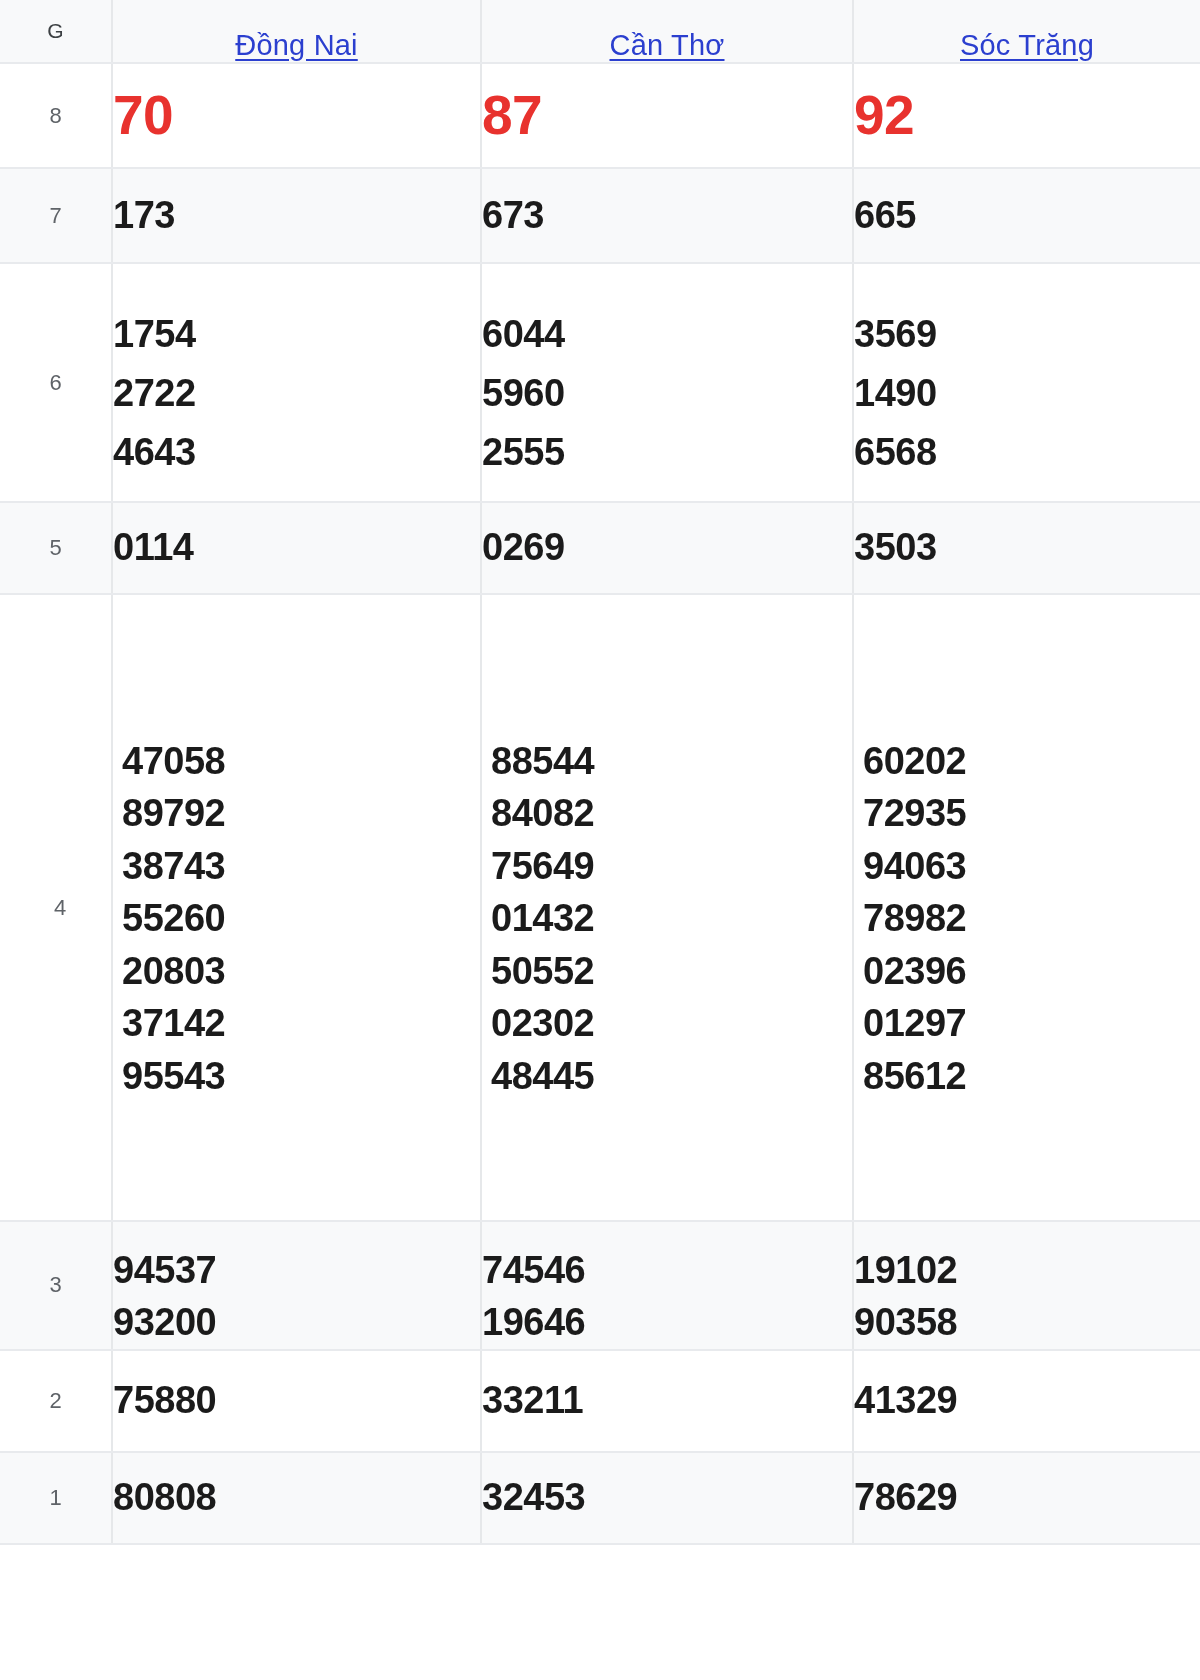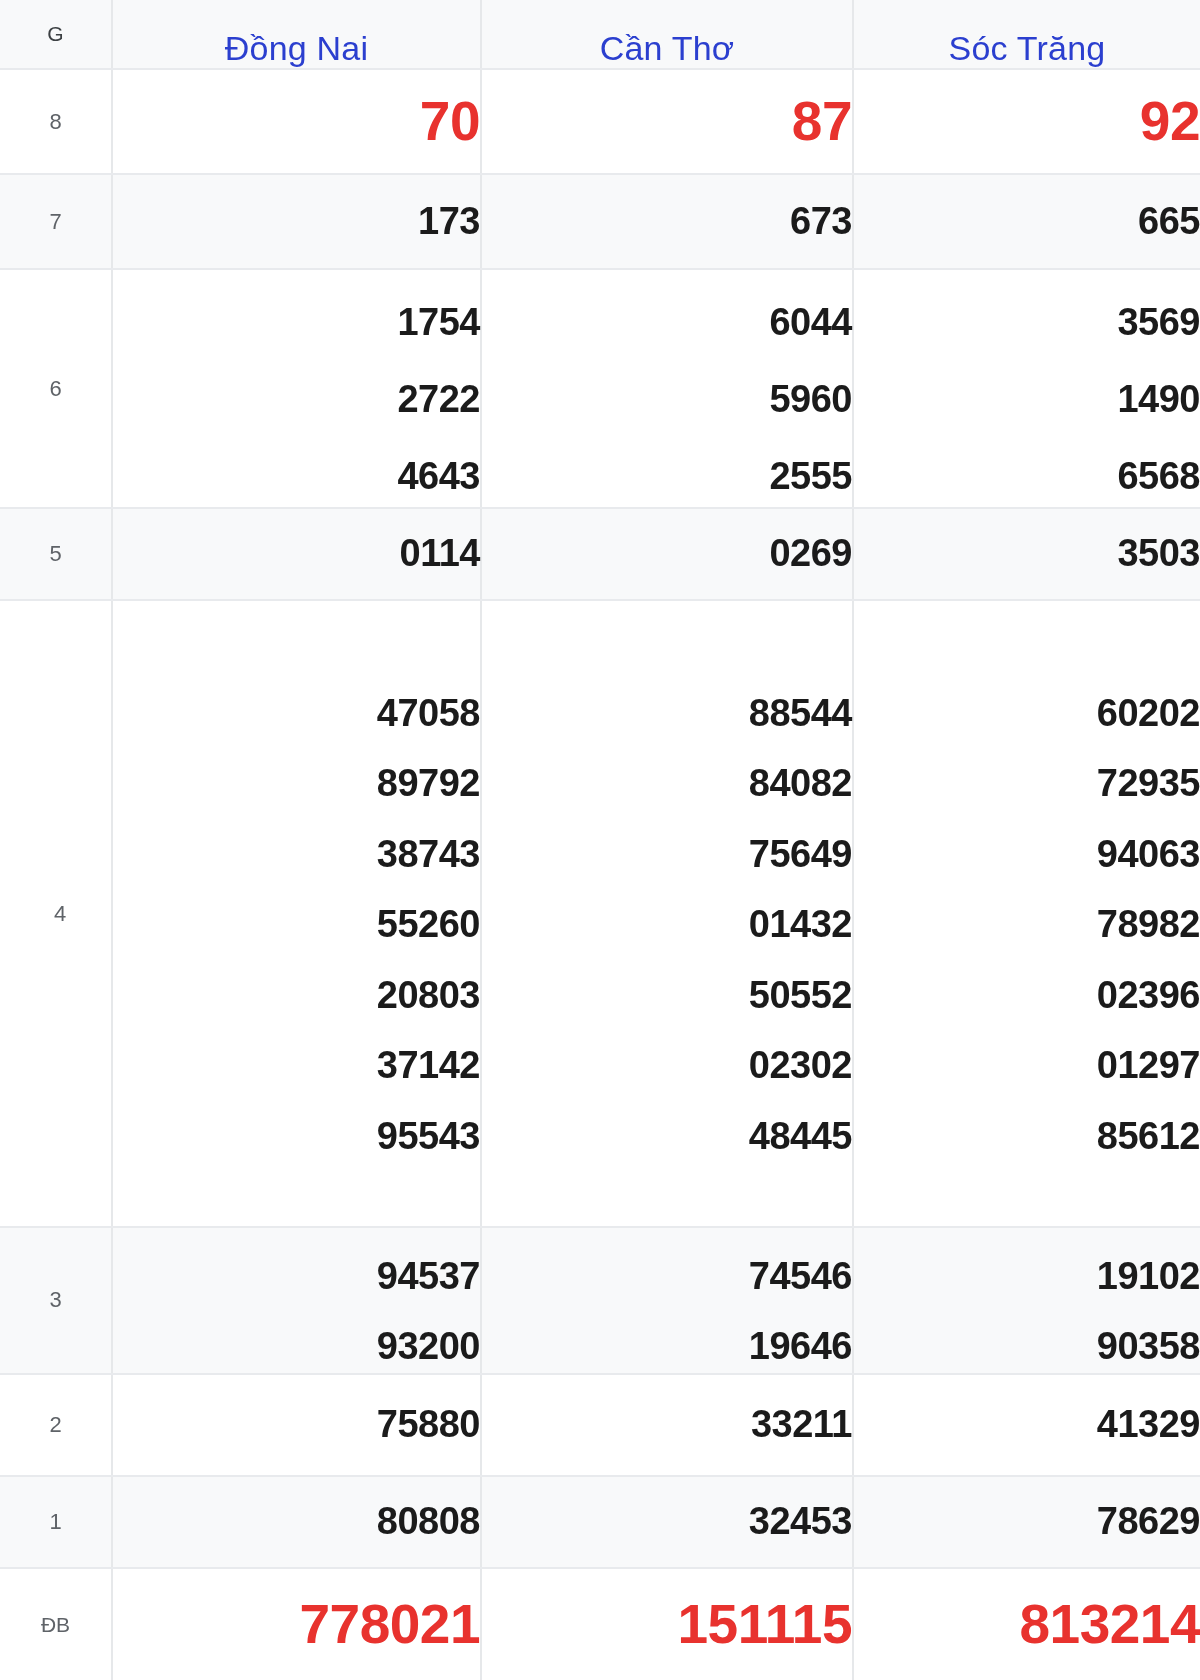--- a/index.html
+++ b/index.html
@@ -40,22 +40,23 @@
   thead tr { background: #f8f9fa; }
   thead th { height: 50px; border-bottom: 2px solid #e8eaed; }
 
   .g-head {
     font-size: 21px;
     color: #3c4043;
     font-weight: 400;
   }
 
   .province-link {
-    font-size: 34px;
+    font-size: 29px;
     color: #2b3fcf;
+    text-decoration: underline;
     text-underline-offset: 4px;
     font-weight: 400;
     letter-spacing: 0.2px;
     cursor: pointer;
     display: inline-block;
     margin-top: 29px;
   }
 
   
   tbody tr.row-odd  { background: #ffffff; }
@@ -64,21 +65,21 @@
   .prize-label {
     font-size: 22px;
     color: #5f6368;
     font-weight: 400;
   }
   .prize-label.db { font-size: 21px; }
 
   .nums {
     display: flex;
     flex-direction: column;
-    align-items: flex-end;
+    align-items: flex-start;
     justify-content: center;
     gap: 0px;
   }
   .num {
     font-family: "Liberation Sans", sans-serif;
     font-weight: bold;
     font-size: 38px;
     line-height: 1.04;
     color: #1b1b1b;
     letter-spacing: -0.5px;
@@ -91,21 +92,21 @@
   .r8  td { height: 103px; }
   .r7  td { height: 93px; }
   .r6  td { height: 237px; }
   .r5  td { height: 90px; }
   .r4  td { height: 625px; padding-left: 9px; }
   .r3  td { height: 110px; }
   .r2  td { height: 100px; }
   .r1  td { height: 90px; }
   .rdb td { height: 112px; border-bottom: none; }
 
-  .r6 .nums, .r4 .nums, .r3 .nums { gap: 18px; margin-top: 22px; }
+  .r6 .nums, .r4 .nums, .r3 .nums { gap: 0; margin-top: 22px; }
   .r4 .num { line-height: 1.38; }
   .r6 .num { line-height: 1.55; }
   .r3 .num { line-height: 1.38; }
 </style>
 </head>
 <body>
 
 <table class="lottery-table">
   <colgroup>
     <col class="col-g">
@@ -292,32 +293,14 @@
           <div class="nums">
             <div class="num">32453</div>
           </div>
         </td>
         <td>
           <div class="nums">
             <div class="num">78629</div>
           </div>
         </td>
       </tr>
-      <tr class="row-odd rdb">
-        <td class="prize-label db">ĐB</td>
-        <td>
-          <div class="nums">
-            <div class="num special">778021</div>
-          </div>
-        </td>
-        <td>
-          <div class="nums">
-            <div class="num special">151115</div>
-          </div>
-        </td>
-        <td>
-          <div class="nums">
-            <div class="num special">813214</div>
-          </div>
-        </td>
-      </tr>
     </tbody>
 </table>
 
 </body></html>

